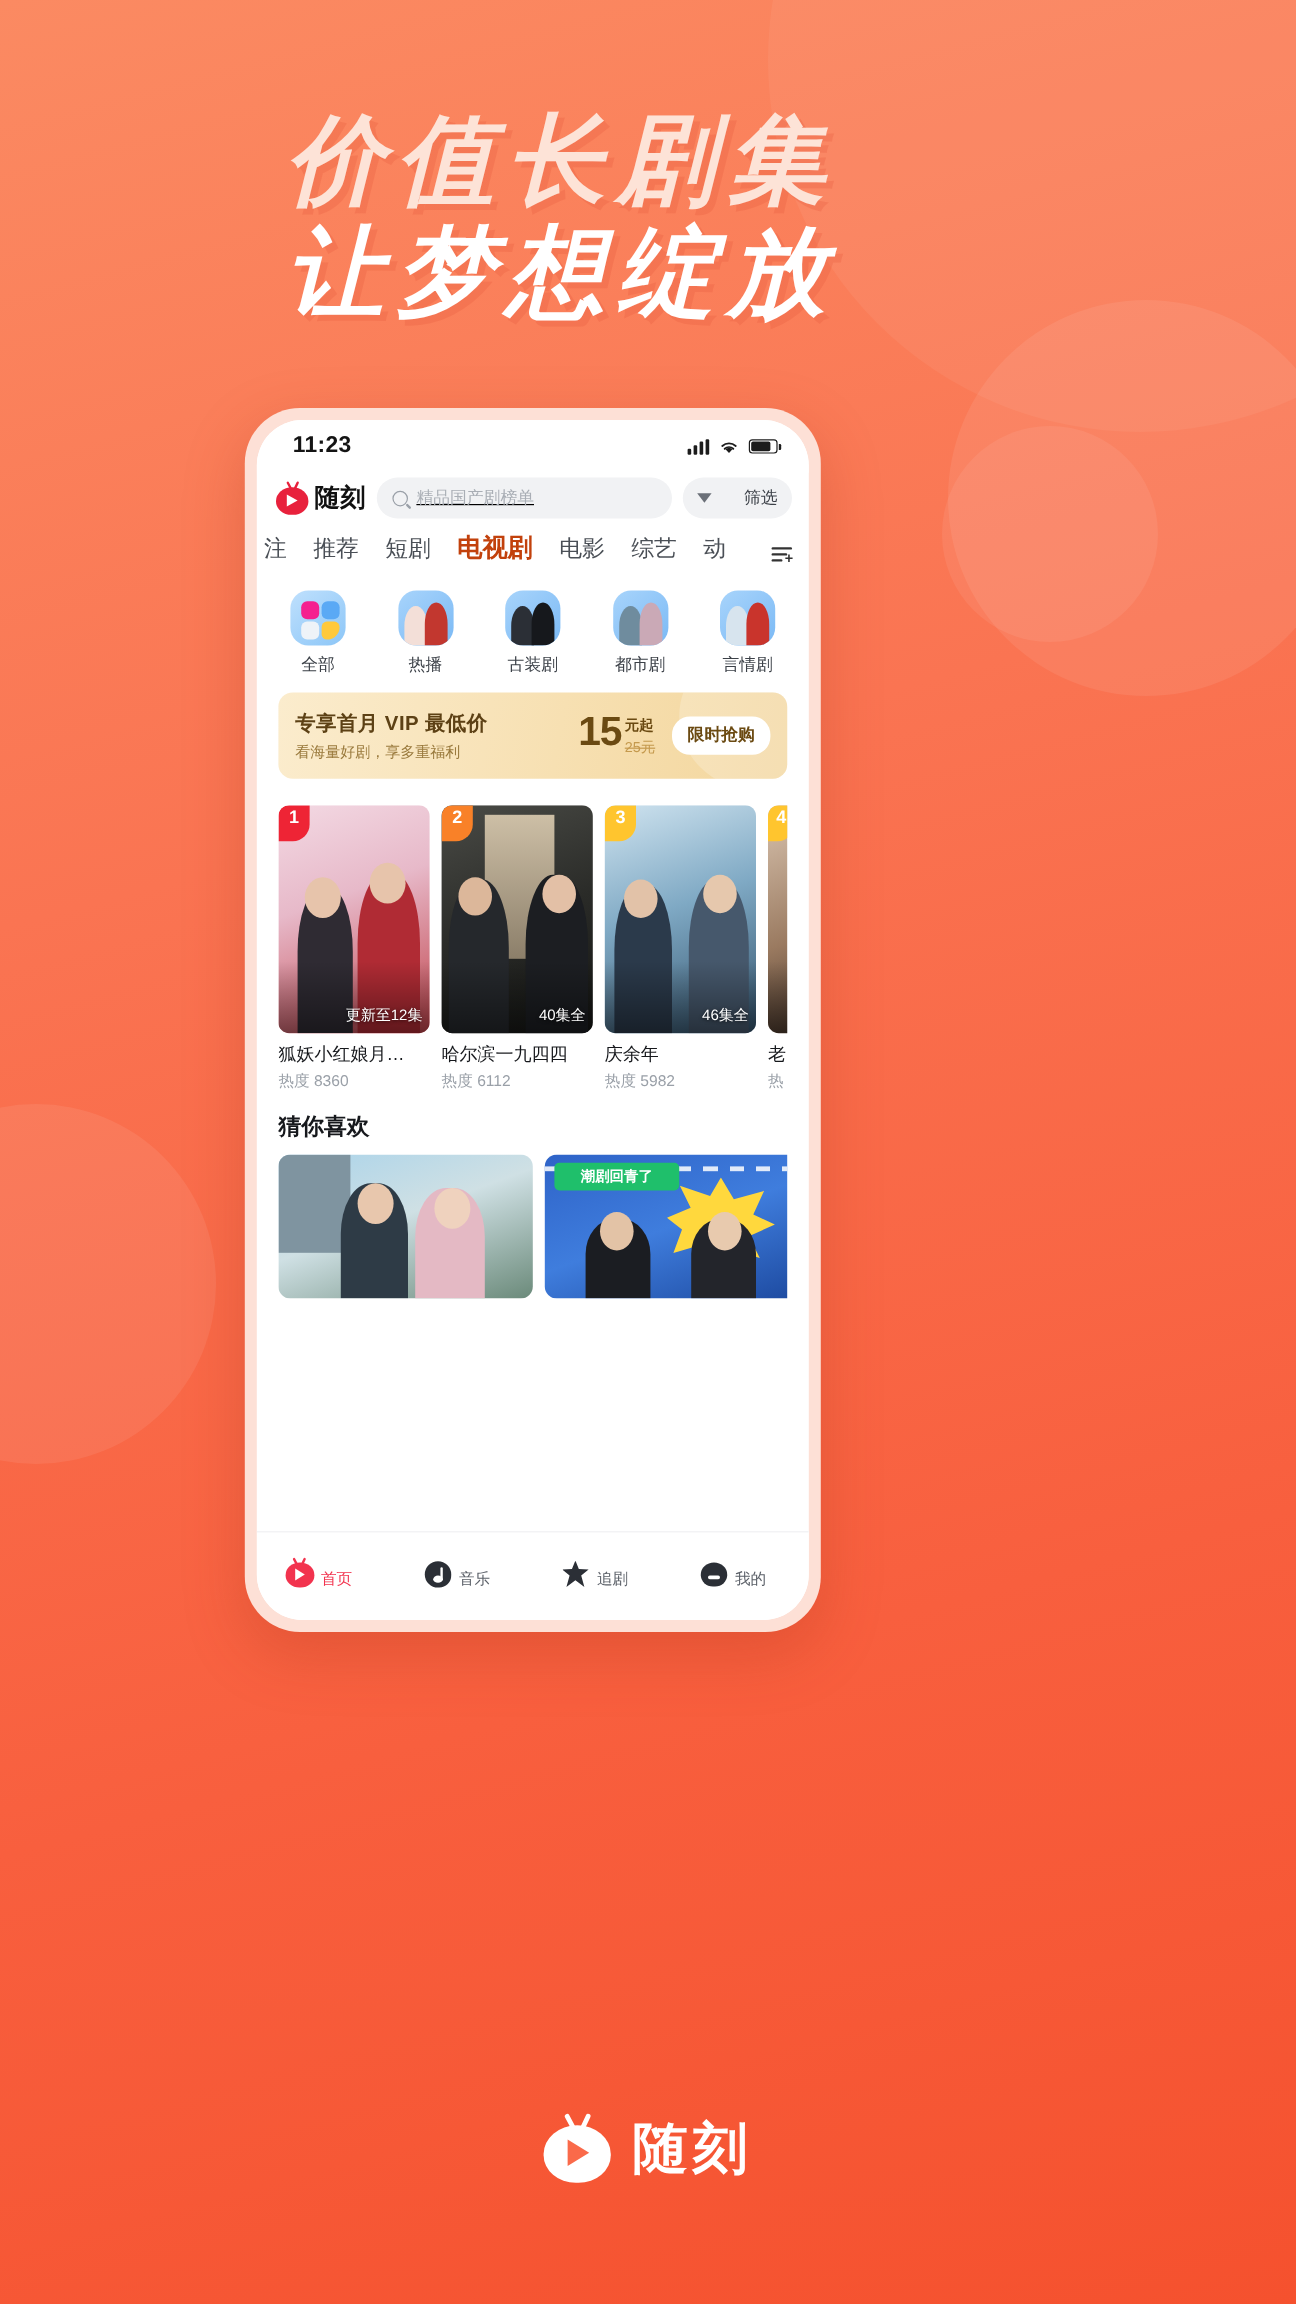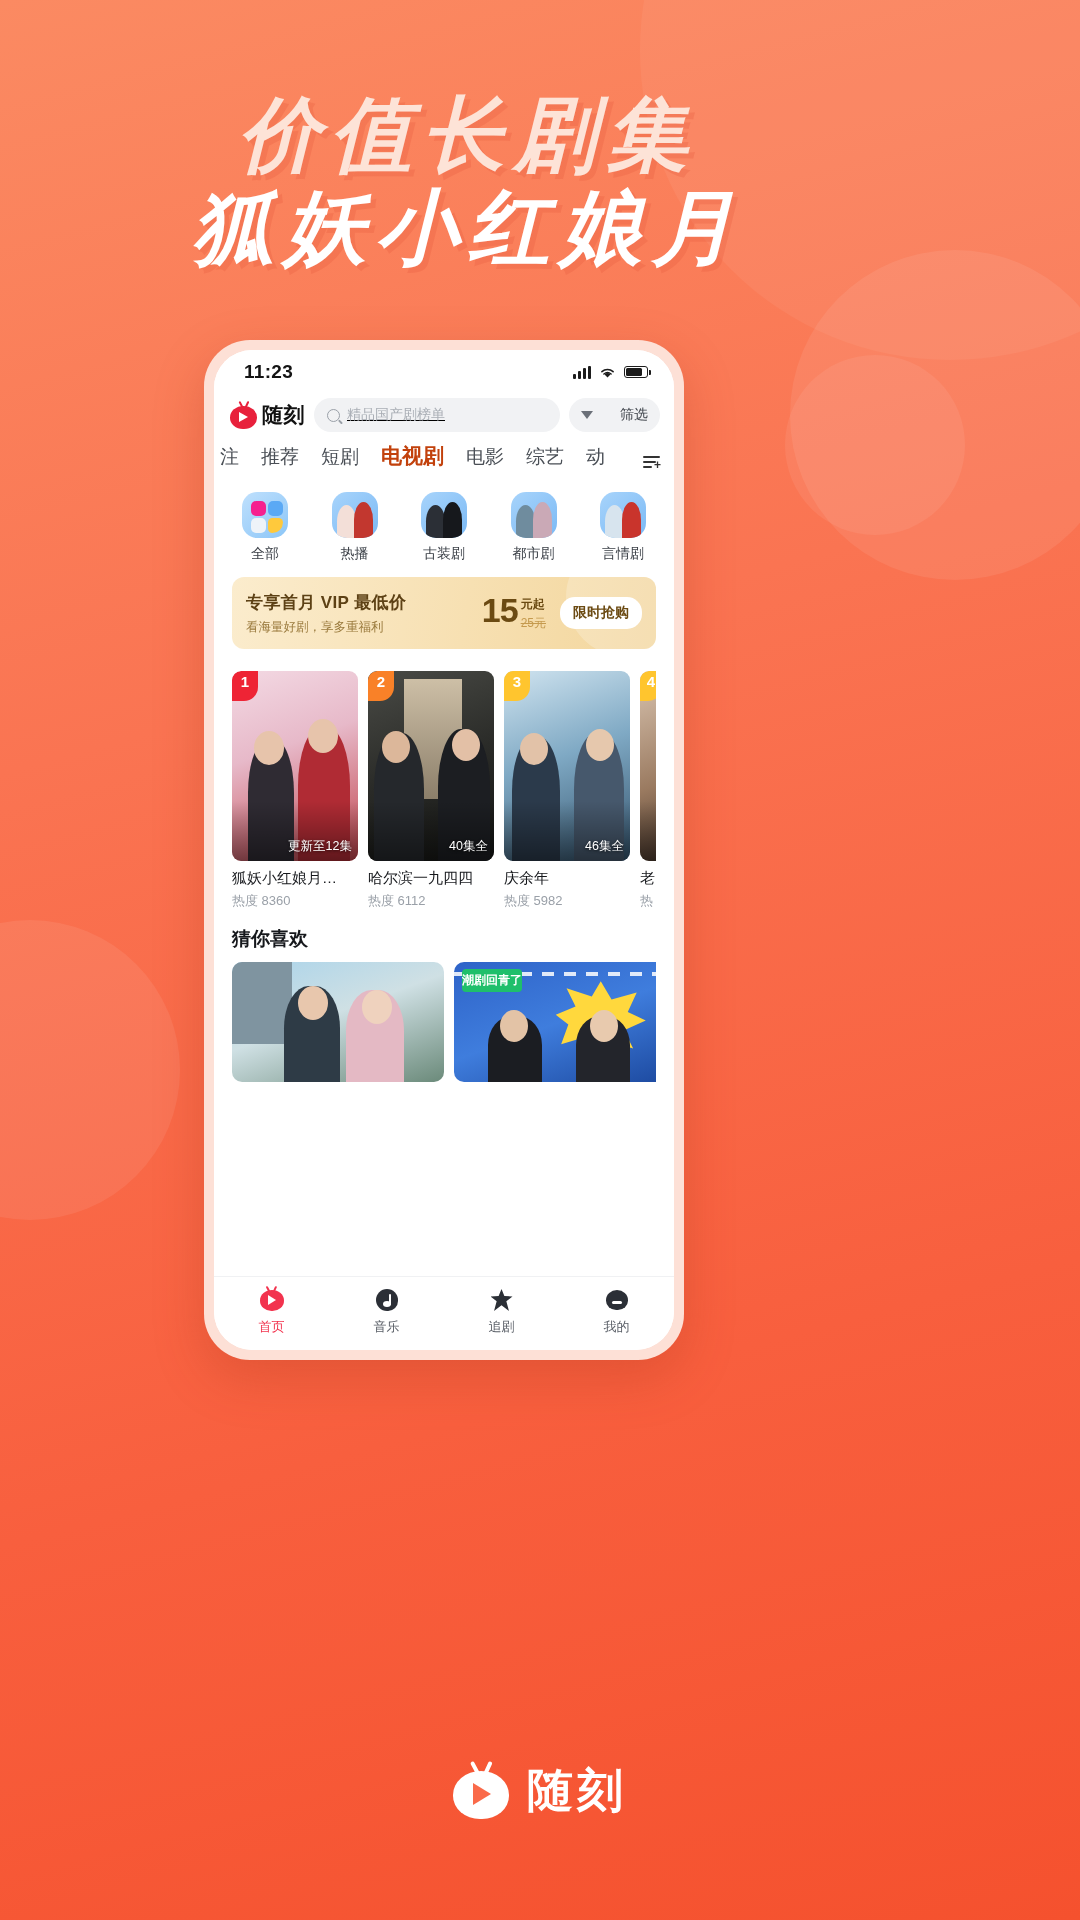--- a/index.html
+++ b/index.html
@@ -204,31 +204,31 @@
   .poster-c { background:linear-gradient(160deg,#cfe3ef 0%,#7fa9c4 45%,#33526b 100%); }
   .poster-d { background:linear-gradient(160deg,#d9c4b0 0%,#9a7a60 60%,#4a382c 100%); }
   .fig { position:absolute; bottom:0; border-radius:44% 44% 0 0; }
 
   
   .grow { display:flex; gap:10px; overflow:hidden; }
   .gcard { flex:0 0 212px; height:120px; border-radius:10px; overflow:hidden; position:relative; }
   .g1 { background:linear-gradient(160deg,#a9d3ea 0%,#cfe0e4 45%,#6b8a7a 100%); }
   .g2 { background:linear-gradient(160deg,#2e63c8 0%,#3f7ddd 50%,#1d4aa0 100%); }
   .g2 .burst { position:absolute; left:48%; top:16%; width:90px; height:70px; background:#ffd83d; clip-path:polygon(50% 0,62% 26%,90% 16%,80% 44%,100% 56%,76% 70%,86% 96%,56% 84%,44% 100%,32% 80%,6% 90%,14% 62%,0 48%,22% 36%,12% 10%,40% 22%); }
-  .g2 .tagbox { position:absolute; left:8px; top:7px; background:#1fbf6b; color:#fff; font-size:12px; border-radius:4px; padding:3px 0; font-weight:bold; }
+  .g2 .tagbox { position:absolute; left:8px; top:7px; background:#1fbf6b; color:#fff; font-size:12px; border-radius:4px; padding:3px 22px; font-weight:bold; }
   .g2 .dashes { position:absolute; left:0; right:0; top:10px; height:4px;
     background:repeating-linear-gradient(90deg,#fff 0 12px,transparent 12px 22px); opacity:0.85; }
 
   
   .bottomnav {
     margin-top:auto; height:74px; flex:0 0 74px;
     border-top:1px solid #f0f1f3; background:#fff;
     display:flex; align-items:center; justify-content:space-around; padding-bottom:4px;
   }
-  .nav { display:flex; flex-direction:column; align-items:center; gap:5px; width:70px; }
+  .nav { display:flex; flex-direction:row; align-items:flex-end; gap:5px; width:70px; }
   .nav-ic { width:26px; height:26px; position:relative; }
   .nav-lb { font-size:13px; color:#5c6169; }
   .nav.active .nav-lb { color:#f2334e; }
   .ic-home .ball { position:absolute; left:1px; top:3px; width:24px; height:21px; background:#f2334e; border-radius:50% 50% 48% 48%; }
   .ic-home .ball::after { content:""; position:absolute; left:8px; top:5px; border-left:8px solid #fff; border-top:5px solid transparent; border-bottom:5px solid transparent; }
   .ic-home .a1,.ic-home .a2 { position:absolute; width:2px; height:6px; background:#f2334e; border-radius:2px; top:-1px; }
   .ic-home .a1 { left:8px; transform:rotate(-28deg); } .ic-home .a2 { left:15px; transform:rotate(25deg); }
   .ic-music .body { position:absolute; left:2px; top:2px; width:22px; height:22px; background:#2b2f36; border-radius:50% 50% 45% 50%; }
   .ic-music .body::after { content:""; position:absolute; left:13px; top:5px; width:2.5px; height:11px; background:#fff; border-radius:2px; }
   .ic-music .body::before { content:""; position:absolute; left:7px; top:12px; width:8px; height:6px; background:#fff; border-radius:50%; }
@@ -253,21 +253,21 @@
 <body>
 
 <div class="bg"></div>
 <div class="blob blob-c"></div>
 <div class="blob blob-a"></div>
 <div class="blob blob-d"></div>
 <div class="blob blob-b"></div>
 
 <div class="headline">
   <div class="line">价值长剧集</div>
-  <div class="line line2">狐妖小红娘月</div>
+  <div class="line line2">让梦想绽放</div>
 </div>
 
 <div class="phone">
   <div class="screen">
 
     <div class="statusbar">
       <div class="st-time">11:23</div>
       <div class="st-icons">
         <span class="sig">
             <i></i>

